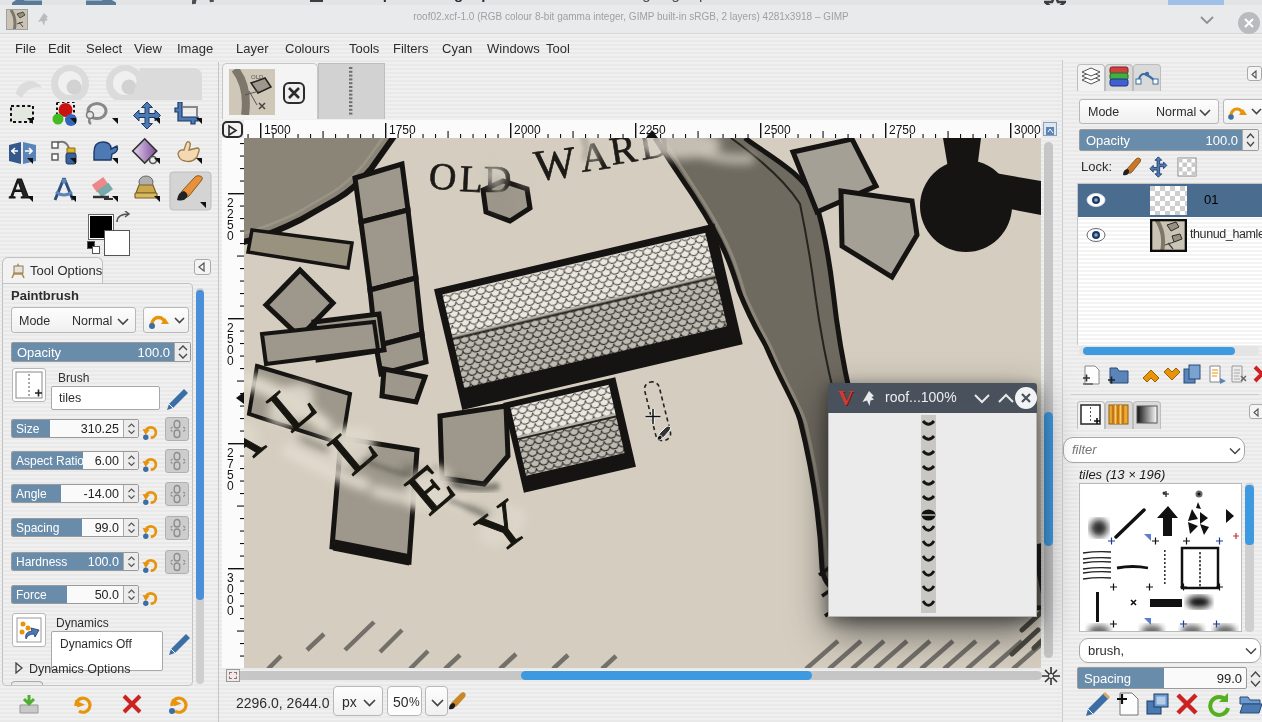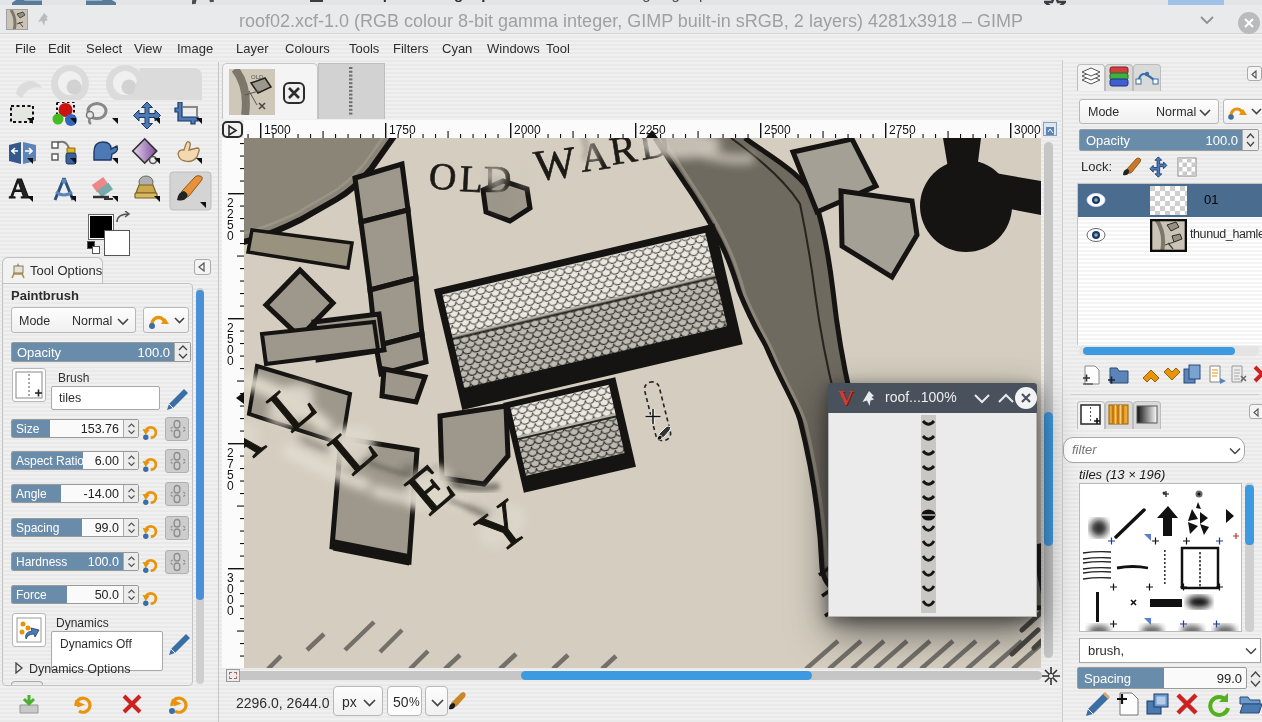--- a/index.html
+++ b/index.html
@@ -65,21 +65,21 @@
  <div class="abs" style="left:6px;top:4px;width:22px;height:21px;background:#cbc4b4;border:1px solid #a0a0a0;overflow:hidden">
   <svg width="22" height="21">
         <path d="M4 0 Q10 9 7 21" stroke="#7d776b" stroke-width="3" fill="none"></path>
         <path d="M10 4 l6 -2 l2 3 l-5 3z" fill="#95907f" stroke="#333" stroke-width=".8"></path>
         <path d="M12 12 l4 5 m-6 -3 l6 -2" stroke="#444" stroke-width="1"></path>
       </svg>
  </div>
  <svg class="abs" style="left:37px;top:7px" width="14" height="15">
       <path d="M7 1 l4 4 l-2 1 l2 2 l-3 1 l-1 5 l-2 -5 l-4 1 z" fill="#b9bcbe"></path>
     </svg>
- <div class="abs" style="left:0;top:6px;width:1262px;text-align:center;color:#9ea1a4;font-size:18px">roof02.xcf-1.0 (RGB colour 8-bit gamma integer, GIMP built-in sRGB, 2 layers) 4281x3918 – GIMP</div>
+ <div class="abs" style="left:0;top:6px;width:1262px;text-align:center;color:#9ea1a4;font-size:10px">roof02.xcf-1.0 (RGB colour 8-bit gamma integer, GIMP built-in sRGB, 2 layers) 4281x3918 – GIMP</div>
  <svg class="abs" style="left:1199px;top:9px" width="16" height="12">
       <path d="M2 3 l6 6 l6-6" stroke="#8e9194" stroke-width="1.8" fill="none"></path>
     </svg>
  <div class="abs" style="left:1238px;top:7px;width:22px;height:22px;border-radius:50%;background:#b9bcbe">
   <svg width="22" height="22">
         <path d="M7 7 l8 8 M15 7 l-8 8" stroke="#fff" stroke-width="2"></path>
       </svg>
  </div>
 </div>
 
@@ -253,21 +253,21 @@
         <span class="abs" style="left:7px;top:4px;font-size:12.5px;color:#2d2d2d">tiles</span>
       </div>
   <svg class="abs" style="left:160px;top:103px" width="26" height="24">
         <path d="M21 2 l4 4 l-15 15 l-6 2 l2 -6 z" fill="#3a6ea5"></path>
         <path d="M6 17 l4 4" stroke="#fff" stroke-width="1"></path>
       </svg>
 
   <div class="sl" style="top:135px">
         <div class="fl" style="width:38px"></div>
         <span class="ln">Size</span>
-        <span class="nm">153.76</span>
+        <span class="nm">310.25</span>
         <div class="sp"><svg width="15" height="17">
             <use href="#spico"></use>
           </svg></div>
       </div>
   <div class="rst" style="top:137px"><svg width="20" height="20">
           <use href="#rstico"></use>
         </svg></div>
       <div class="chn" style="top:133px"><svg width="22" height="22">
           <use href="#chnico"></use>
         </svg></div>
@@ -1043,21 +1043,21 @@
         </g>
         <path d="M30 140 h7 m-3.5 -3.5 v7" stroke="#111" stroke-width="1.2" fill="none"></path>
         <path d="M64 134 l7 7 v-7 z" fill="#5b7fd0"></path>
         <ellipse cx="19" cy="147" rx="11" ry="6" fill="#666" filter="url(#gblur)"></ellipse>
         <ellipse cx="72" cy="147" rx="11" ry="6" fill="#666" filter="url(#gblur)"></ellipse>
         <ellipse cx="112" cy="147" rx="11" ry="6" fill="#666" filter="url(#gblur)"></ellipse>
         <ellipse cx="145" cy="147" rx="11" ry="6" fill="#666" filter="url(#gblur)"></ellipse>
       </svg></div>
     <div class="abs" style="left:182px;top:423px;width:9px;height:149px;background:#cfcfcf;border-radius:4px"></div>
 <div class="abs" style="left:182px;top:425px;width:9px;height:60px;background:#3d99e0;border-radius:4px"></div>
-<div class="abs" style="left:16px;top:578px;width:182px;height:25px;background:#fff;border:1px solid #a8a8a8;border-radius:0">
+<div class="abs" style="left:16px;top:578px;width:182px;height:25px;background:#fff;border:1px solid #a8a8a8;border-radius:9px">
  <span class="abs txt" style="left:8px;top:4px">brush,</span>
  <svg class="abs" style="left:164px;top:8px" width="14" height="10">
         <path d="M2 1.5 l5 5 l5 -5" stroke="#444" stroke-width="1.5" fill="none"></path>
       </svg>
 </div>
 <div class="abs" style="left:14px;top:607px;width:170px;height:22px;border:1px solid #9a9a9a;border-radius:2px;background:#fafafa">
  <div class="abs" style="left:0;top:0;width:86px;height:20px;background:#6a8cab"></div>
  <span class="abs" style="left:6px;top:3px;color:#fff;font-size:13px">Spacing</span>
  <span class="abs" style="right:4px;top:3px;color:#222;font-size:13px">99.0</span>
 </div>

